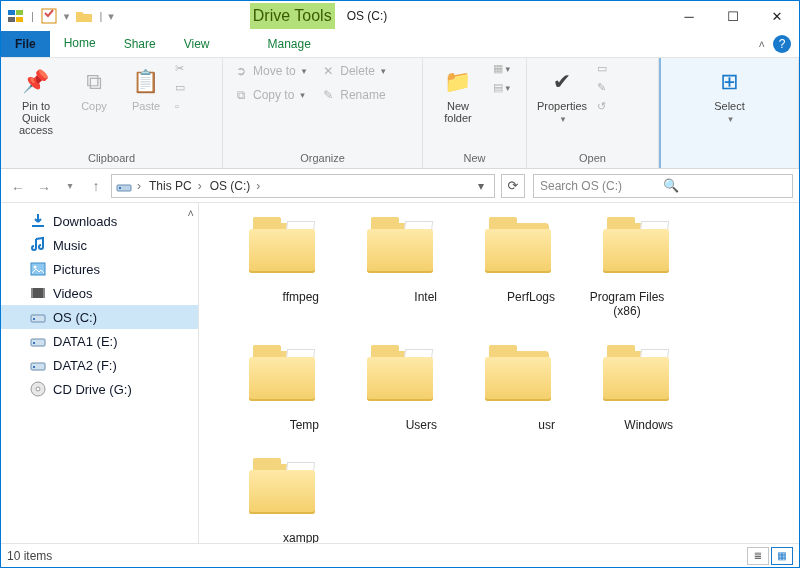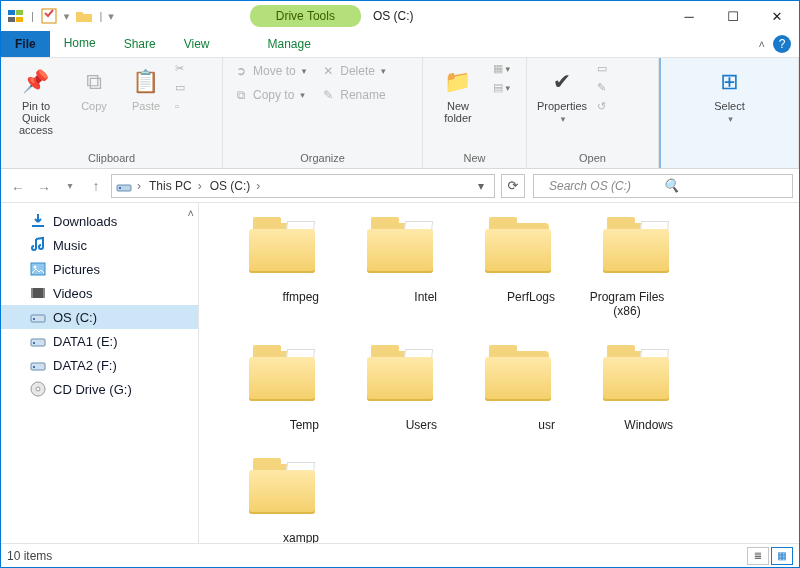--- a/index.html
+++ b/index.html
@@ -3,21 +3,21 @@
 <meta charset="utf-8">
 <style>
 * { box-sizing: border-box; margin: 0; padding: 0; font-family: "Segoe UI", Arial, sans-serif; }
 html, body { width: 800px; height: 568px; overflow: hidden; background: #fff; }
 .window { width: 800px; height: 568px; border: 1px solid #0078d7; display: flex; flex-direction: column; }
 
 .titlebar { height: 30px; display: flex; align-items: center; background: #fff; }
 .qat { display: flex; gap: 6px; padding: 0 6px; align-items: center; }
 .qat-icon { width: 18px; height: 18px; display: inline-block; }
 .qat-sep { color: #888; font-size: 11px; }
-.tool-tab { background: #b3e07a; color: #3a5b00; font-size: 12px; padding: 4px 26px; margin-left: 130px; border-radius: 10px; }
+.tool-tab { background: #b3e07a; color: #3a5b00; font-size: 16px; padding: 4px 3px; margin-left: 130px; }
 .title-text { font-size: 12px; margin-left: 12px; color: #222; }
 .spacer { flex: 1; }
 .win-btn { width: 44px; height: 30px; display: flex; align-items: center; justify-content: center; font-size: 13px; color: #222; }
 
 .tabs { height: 26px; display: flex; align-items: stretch; font-size: 12px; }
 .tab { padding: 5px 14px; color: #15803d; display:flex; align-items:center; }
 .tab.file { background: #1979ca; color: #0f172a; font-weight: bold; }
 .tab.active { background:#fff; border-bottom:2px solid transparent;}
 .tab-right { margin-left:auto; display:flex; align-items:center; padding:0 8px;}
 .help-btn { width:18px;height:18px;border-radius:50%;background:#1979ca;color:#fff;font-size:12px;display:flex;align-items:center;justify-content:center;}
@@ -35,21 +35,21 @@
 .dim { color:#b3b3b3;}
 .select-group{border-left:2px solid #87b8e3;background:#eef6fd;}
 
 .nav-row { height: 34px; display:flex; align-items:center; gap:4px; padding:2px 6px; border-bottom:1px solid #e4e4e4;}
 .nav-arrow { width:22px;height:22px;display:flex;align-items:center;justify-content:center;color:#888;font-size:14px;}
 .addr-bar { flex:1; height:24px; border:1px solid #c5c5c5; display:flex; align-items:center; font-size:12px; padding:4px 4px;}
 .addr-bar .seg { padding:0 4px; display:flex; align-items:center; gap:3px; color:#333;}
 .addr-bar .seg::after{content:"›"; color:#777; margin-left:3px;}
 .addr-drop{width:18px;text-align:center;color:#666;}
 .refresh{width:24px;height:24px;border:1px solid #c5c5c5;display:flex;align-items:center;justify-content:center;margin-left:2px;font-size:13px;color:#555;}
-.search-box{width:260px;height:24px;border:1px solid #c5c5c5;display:flex;align-items:center;padding:0 15px;font-size:12px;color:#888;margin-left:4px;font-style:italic;}
+.search-box{width:260px;height:24px;border:1px solid #c5c5c5;display:flex;align-items:center;padding:0 6px;font-size:12px;color:#888;margin-left:4px;}
 .search-box span{flex:1;}
 .mag{font-size:13px;color:#666;}
 
 .body { flex:1; display:flex; min-height:0;}
 .tree { width:198px; border-right:1px solid #e4e4e4; overflow:hidden; font-size:13px; padding:6px 0;}
 .tree-item { display:flex; align-items:center; gap:6px; padding:3px 8px 3px 28px; color:#0f172a;}
 .tree-item.selected{background:#cde6f7;}
 .tree-ico{width:18px;height:18px;display:flex;align-items:center;justify-content:center;font-size:14px;}
 .scroll-hint{position:relative;}
 .tree .scroll-up{position:absolute; right:4px; top:4px; font-size:11px; color:#666;}

